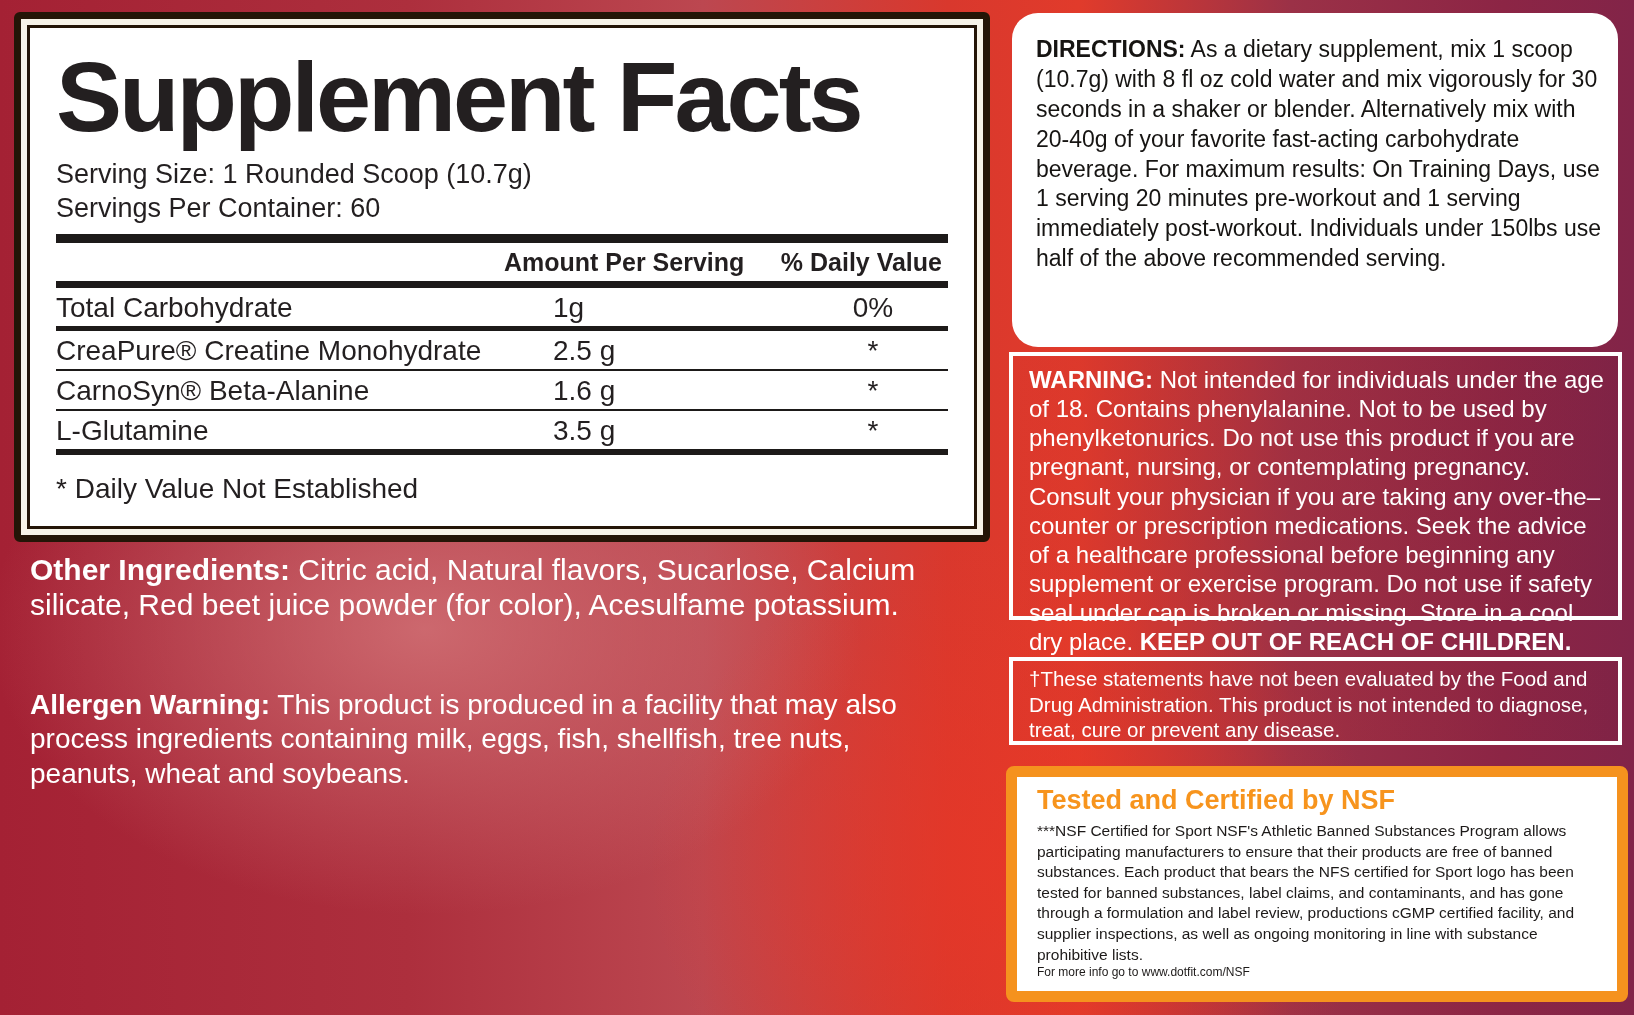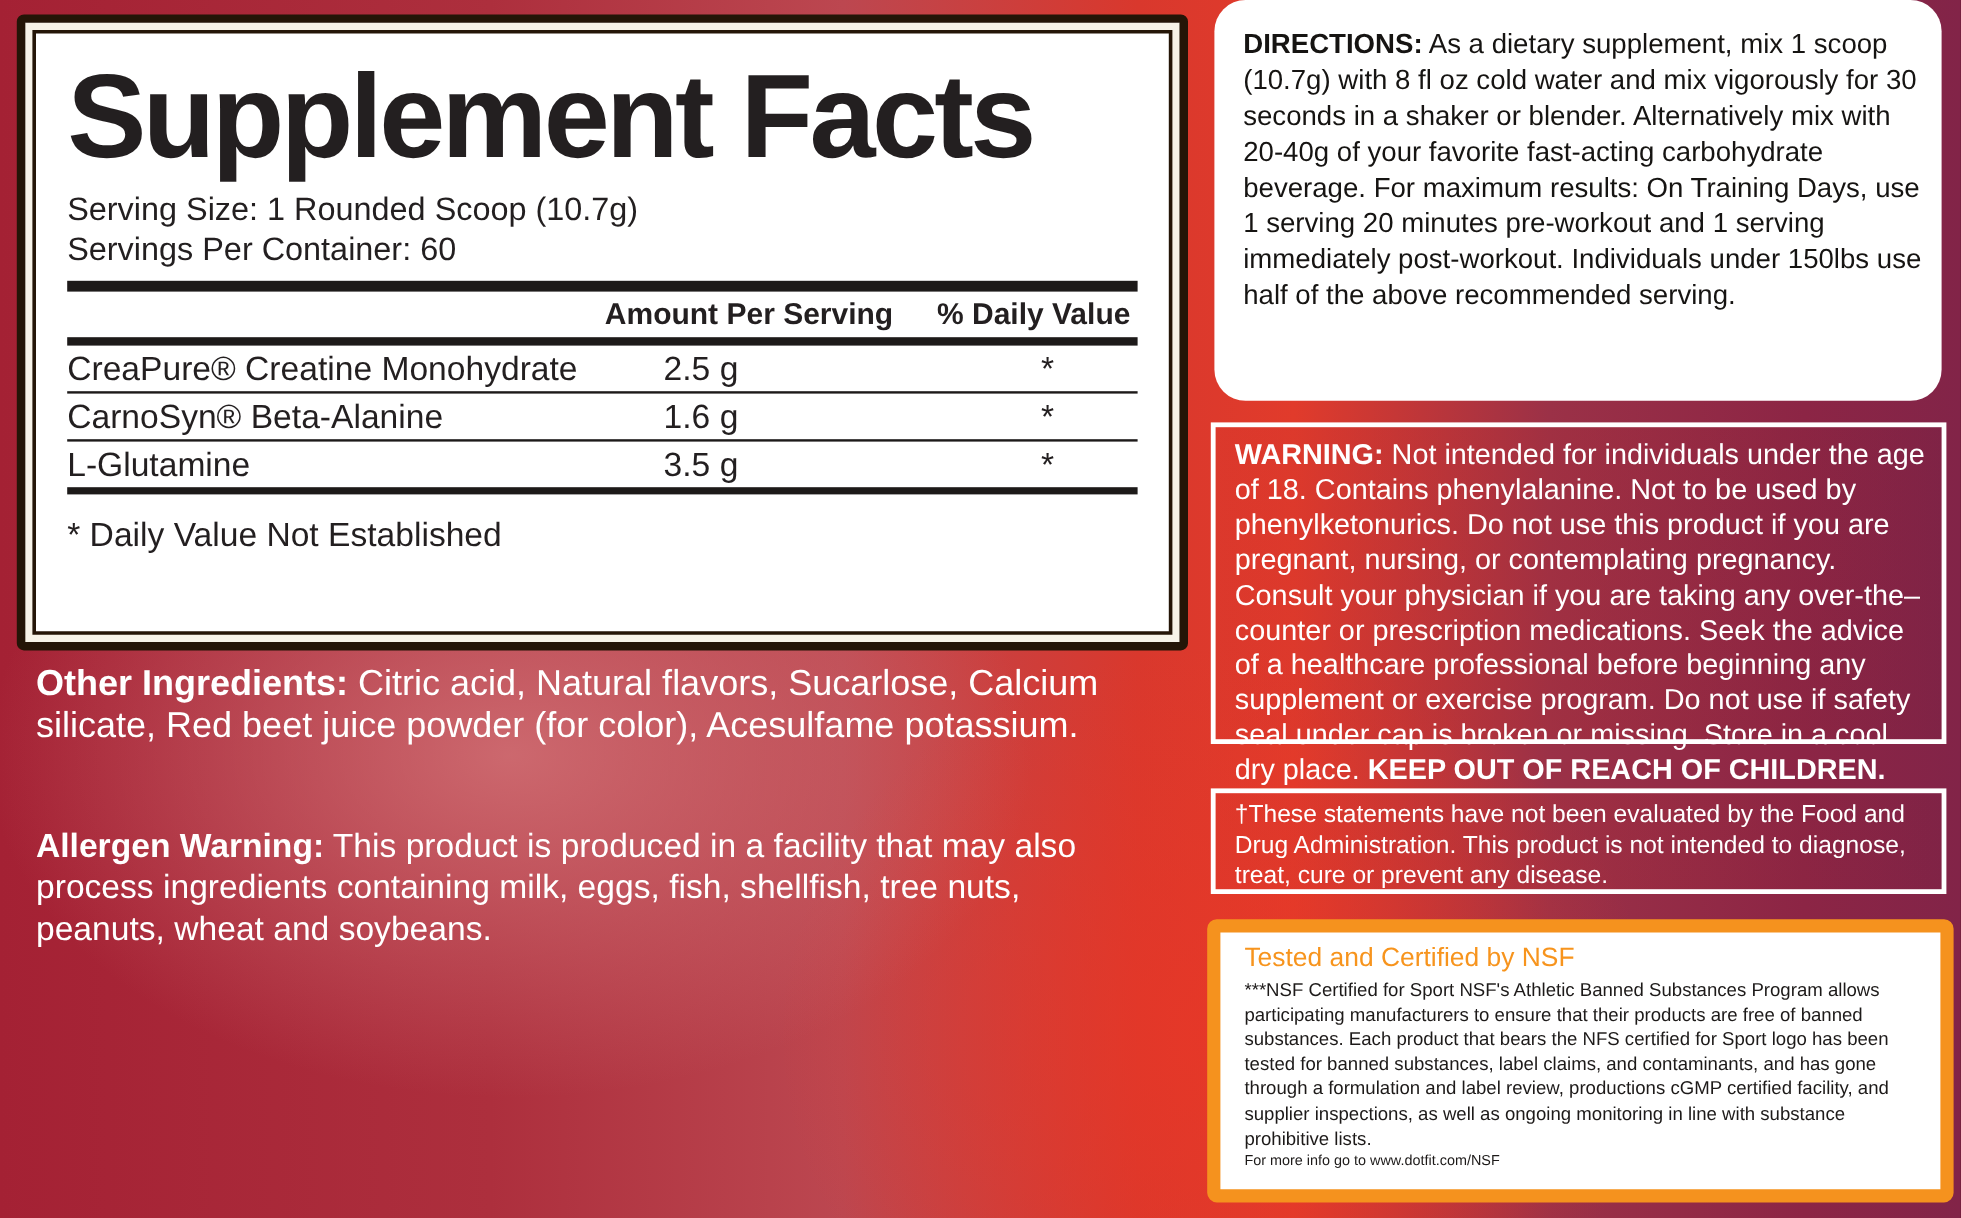--- a/index.html
+++ b/index.html
@@ -40,21 +40,21 @@
   .sf-foot{font-size:28px;margin-top:18px;}
 
   
   .white-par{position:absolute;color:#fff;margin:0;}
   .other{left:30px;top:552px;width:918px;font-size:30px;line-height:1.17;}
   .allergen{left:30px;top:688px;width:922px;font-size:28px;line-height:1.23;}
   .white-par b{font-weight:bold;}
 
   
   .dir-panel{
-    position:absolute;left:1012px;top:0;width:606px;height:334px;
+    position:absolute;left:1012px;top:13px;width:606px;height:334px;
     background:#fff;border-radius:26px;padding:22px 14px 0 24px;
     color:#161412;font-size:23px;line-height:1.30;
   }
   .dir-panel p{margin:0;}
   .dir-panel b{font-weight:bold;}
 
   .warn-panel{
     position:absolute;left:1009px;top:352px;width:613px;height:268px;
     border:4px solid #fff;padding:9px 12px 6px 16px;
     color:#fff;font-size:24px;line-height:1.215;
@@ -69,21 +69,21 @@
     color:#fff;font-size:20.5px;line-height:1.25;
     background:linear-gradient(to right, rgba(216,53,44,.25), rgba(110,30,60,.15));
   }
   .fda-panel p{margin:0;}
 
   .nsf-panel{
     position:absolute;left:1006px;top:766px;width:622px;height:236px;
     background:#fff;border:11px solid #f5921e;border-radius:8px;
     padding:6px 12px 0 20px;color:#1d1a19;
   }
-  .nsf-heading{color:#f7941d;font-size:22px;font-weight:normal;margin:2px 0 5px 0;}
+  .nsf-heading{color:#f7941d;font-size:27px;font-weight:bold;margin:2px 0 5px 0;}
   .nsf-body{font-size:15.5px;line-height:1.33;margin:0;}
   .nsf-more{font-size:12px;line-height:1.33;margin:0;}
 </style>
 </head>
 <body>
 
 <div id="root">
 
   <section class="sf-panel">
     <div class="sf-inner">
@@ -93,20 +93,25 @@
 
       <div class="bar bar-9"></div>
 
       <div class="sf-head">
         <span class="h-amt">Amount Per Serving</span>
         <span class="h-dv">% Daily Value</span>
       </div>
 
       <div class="bar bar-7"></div>
 
+      <div class="sf-row thick">
+        <span class="nm">Total Carbohydrate</span>
+        <span class="amt">1g</span>
+        <span class="dv">0%</span>
+      </div>
       <div class="sf-row">
         <span class="nm">CreaPure® Creatine Monohydrate</span>
         <span class="amt">2.5 g</span>
         <span class="dv">*</span>
       </div>
       <div class="sf-row">
         <span class="nm">CarnoSyn® Beta-Alanine</span>
         <span class="amt">1.6 g</span>
         <span class="dv">*</span>
       </div>

